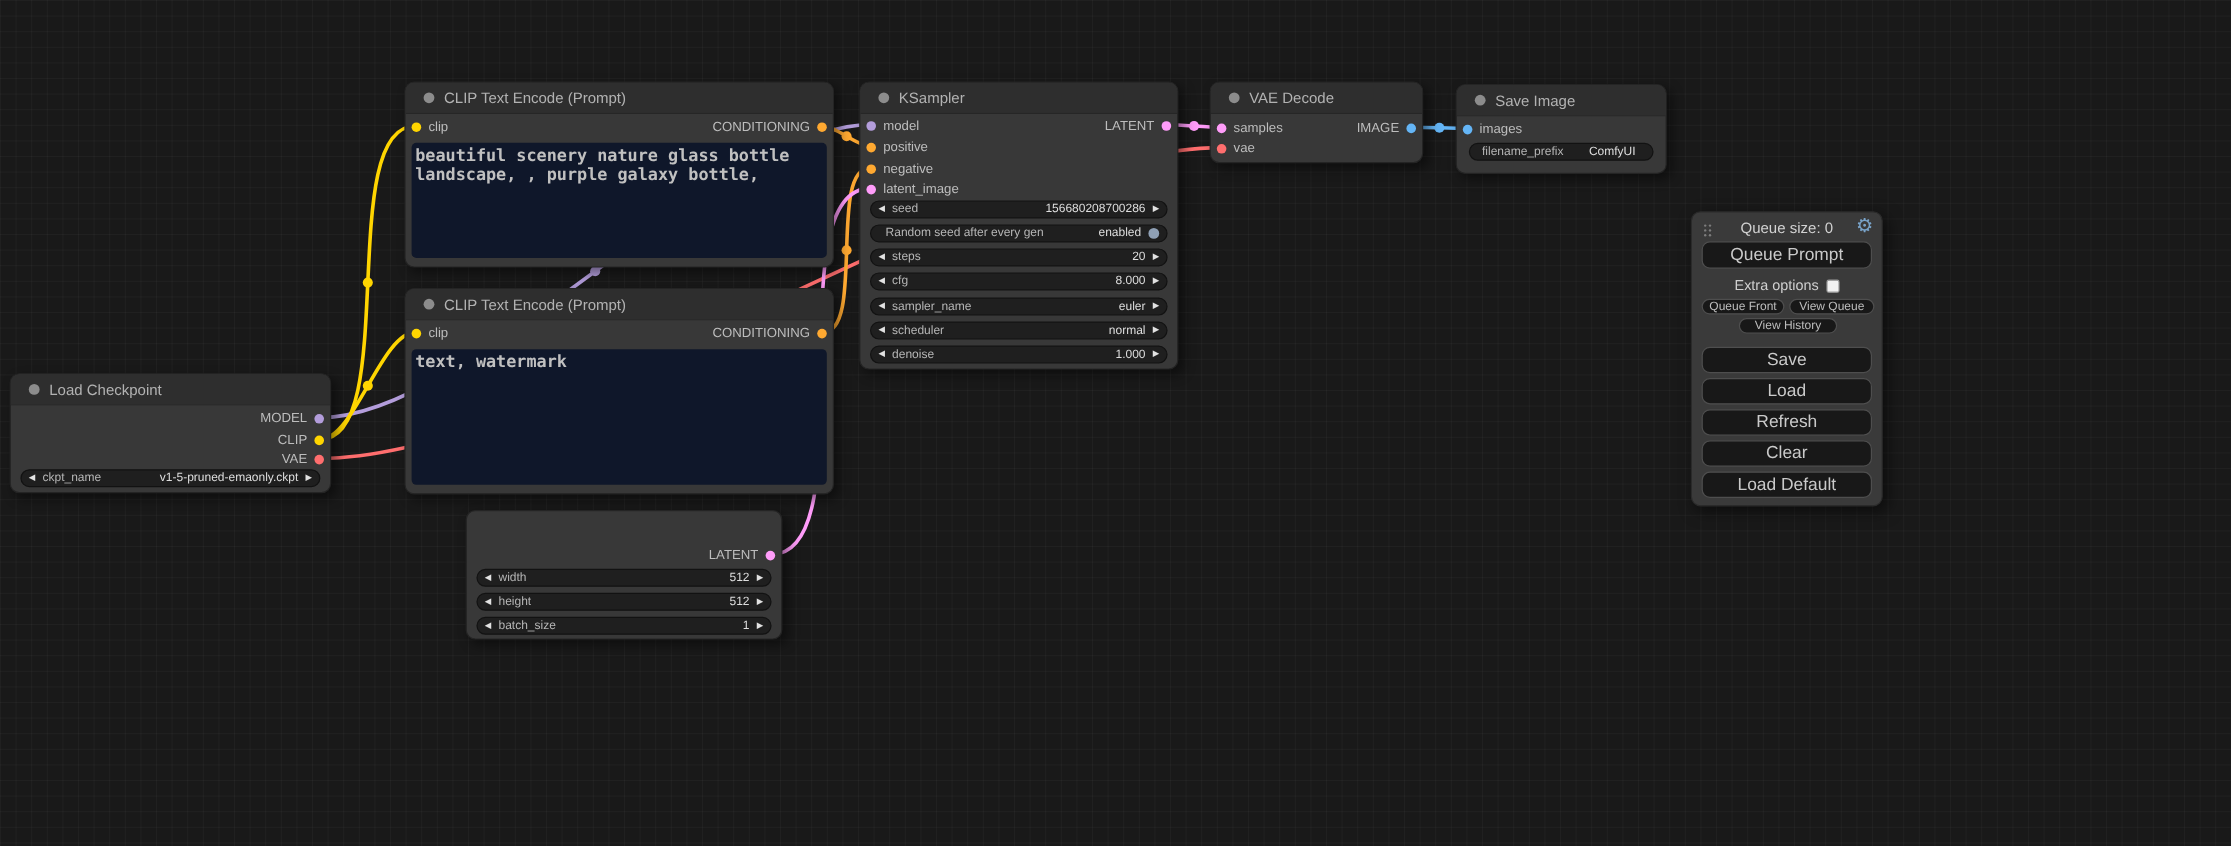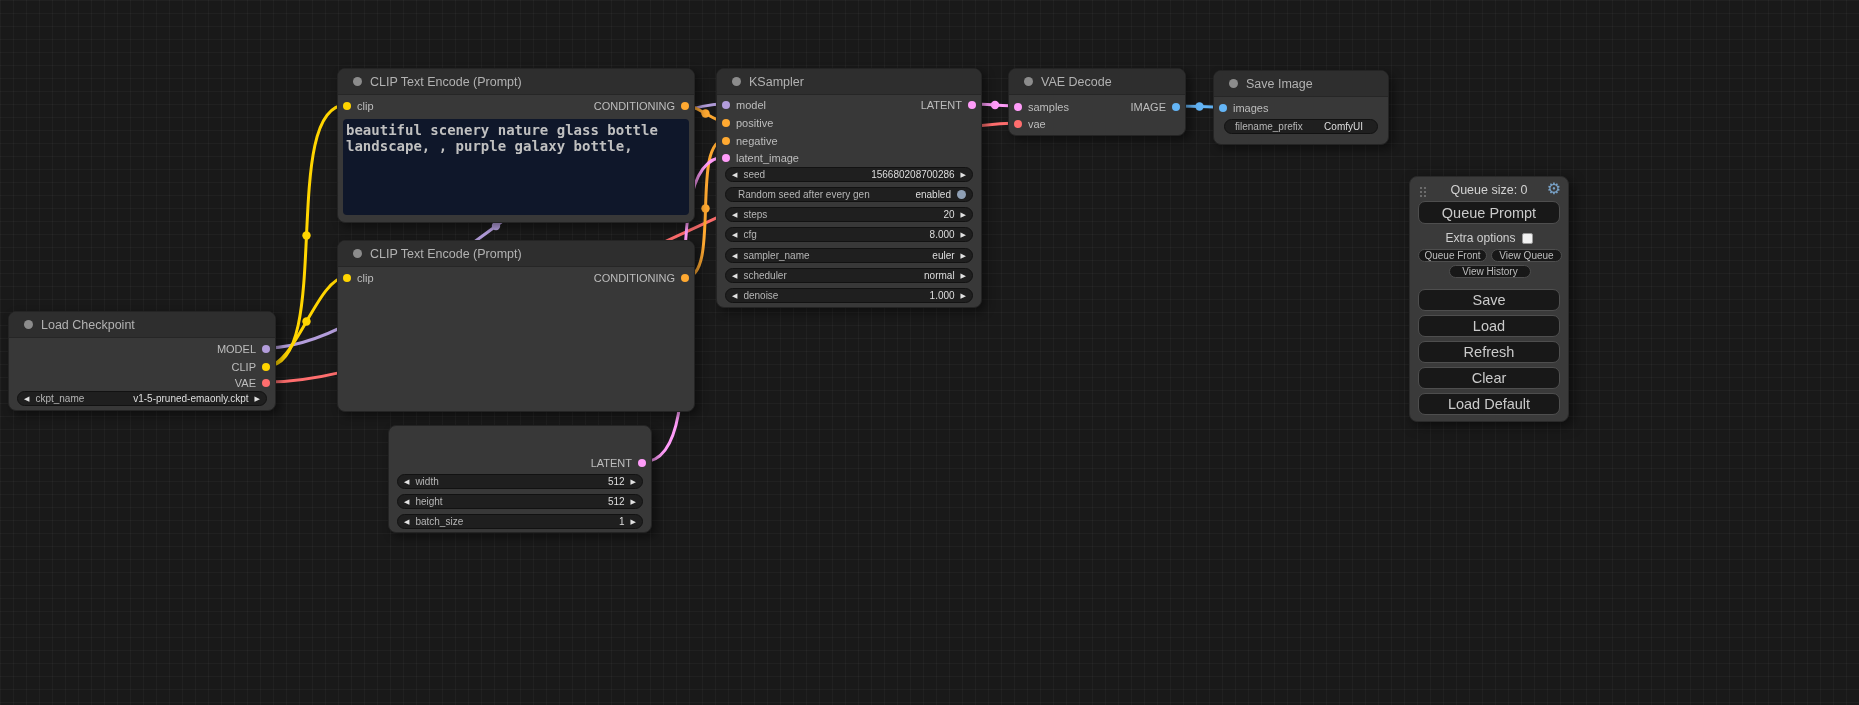--- a/index.html
+++ b/index.html
@@ -155,20 +155,21 @@
     <span class="ntext">CLIP Text Encode (Prompt)</span>
   </div>
   <div class="slot in" style="top:37px">
     <span class="sdot" style="background: rgb(255, 213, 0);"></span>
     <span>clip</span>
   </div>
   <div class="slot out" style="top:37px">
     <span>CONDITIONING</span>
     <span class="sdot" style="background: rgb(255, 169, 49);"></span>
   </div>
+  <div class="textarea" style="left:5px;right:5px;top:50px;bottom:7px">text, watermark</div>
 </div>
 
 <div class="node" style="left:388px;top:425px;width:264px;height:108px">
   <div class="slot out" style="top:37px">
     <span>LATENT</span>
     <span class="sdot" style="background: rgb(255, 156, 249);"></span>
   </div>
   <div class="widget" style="left:8px;right:8px;top:48px">
     <span class="arrow">◀</span>
     <span class="wlabel">width</span>

